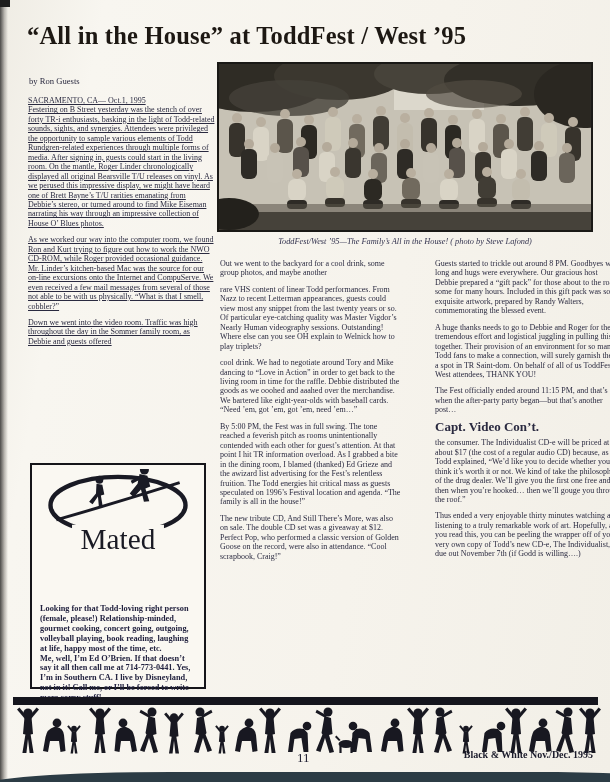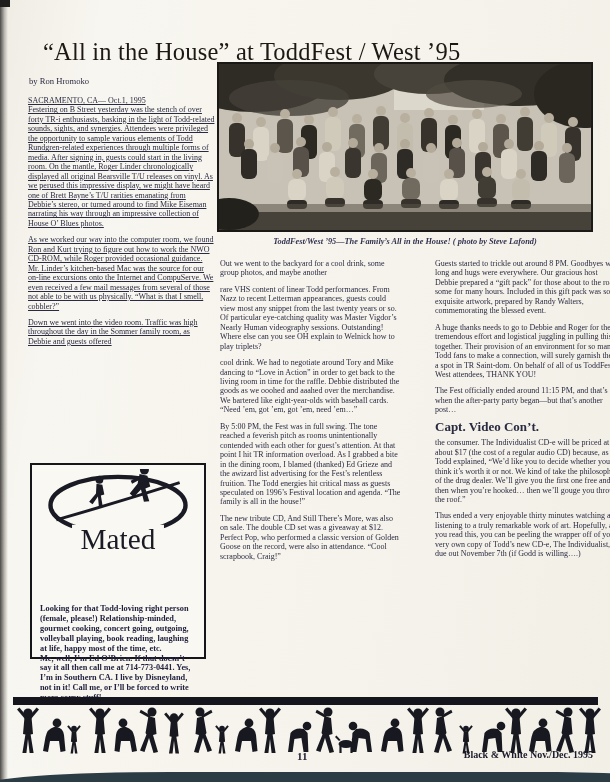--- a/index.html
+++ b/index.html
@@ -17,41 +17,41 @@
   .col p{margin:0 0 7px 0;}
   .col .dateline{margin:0;}
   .left-col{left:28px;top:96px;width:187px;text-decoration:underline;}
   .mid-col{left:220px;top:259px;width:181px;}
   .right-col{left:407px;top:259px;width:187px;margin-left:28px;}
   .subhead{font-weight:bold;margin:0 0 3px 0;font-size:13px;}
   .photo{position:absolute;left:217px;top:62px;width:376px;height:170px;border:2px solid #1a1916;
         box-sizing:border-box;background:#c7c2b5;}
   .photo svg{display:block;width:100%;height:100%;}
   .caption{position:absolute;left:217px;top:237px;width:376px;text-align:center;
-        font-size:8.3px;font-weight:bold;font-style:italic;color:#33334f;}
-  .adbox{position:absolute;left:30px;top:463px;width:176px;height:196px;border:2.5px solid #15151a;
+        font-size:8.3px;font-weight:normal;font-style:italic;color:#33334f;}
+  .adbox{position:absolute;left:30px;top:463px;width:176px;height:226px;border:2.5px solid #15151a;
         box-sizing:border-box;background:#faf8f2;}
   .adlogo{display:block;margin:4px auto 1px auto;}
   .adtext{padding:0 8px;font-size:8.3px;line-height:9.9px;font-weight:bold;color:#232340;margin-top:45px;}
   .adtext p{margin:0;}
   .bar{position:absolute;left:13px;top:697px;width:585px;height:8px;background:#15151d;}
   .sils{position:absolute;left:8px;top:707px;width:594px;height:50px;}
-  .pagenum{position:absolute;left:297px;top:750px;font-size:11px;font-weight:bold;color:#232336;}
+  .pagenum{position:absolute;left:297px;top:750px;font-size:13px;font-weight:normal;color:#232336;}
   .credit{position:absolute;right:17px;top:749px;font-size:10px;font-weight:bold;color:#1b1b2b;}
 </style>
 </head>
 <body>
 
 <div class="page">
 
   <div class="scan-left"></div>
   <div class="scan-corner"></div>
 
-  <h1 class="title" style="font-weight:normal;margin:16px;">“All in the House” at ToddFest / West ’95</h1>
-  <div class="byline">by Ron Hromoko</div>
+  <h1 class="title" style="font-weight:bold;margin:0;">“All in the House” at ToddFest / West ’95</h1>
+  <div class="byline">by Ron Guests</div>
 
   <div class="photo">
     <svg viewBox="0 0 372 166" preserveAspectRatio="none">
       <rect width="372" height="166" fill="#c7c2b5"></rect>
       <rect x="175" y="0" width="90" height="46" fill="#dcd8cc"></rect>
       <ellipse cx="35" cy="18" rx="75" ry="30" fill="#2f2c25"></ellipse>
       <ellipse cx="120" cy="12" rx="65" ry="24" fill="#3b372f"></ellipse>
       <ellipse cx="210" cy="10" rx="55" ry="20" fill="#47433a"></ellipse>
       <ellipse cx="300" cy="16" rx="75" ry="26" fill="#322f28"></ellipse>
       <ellipse cx="365" cy="30" rx="50" ry="34" fill="#2a2721"></ellipse>

